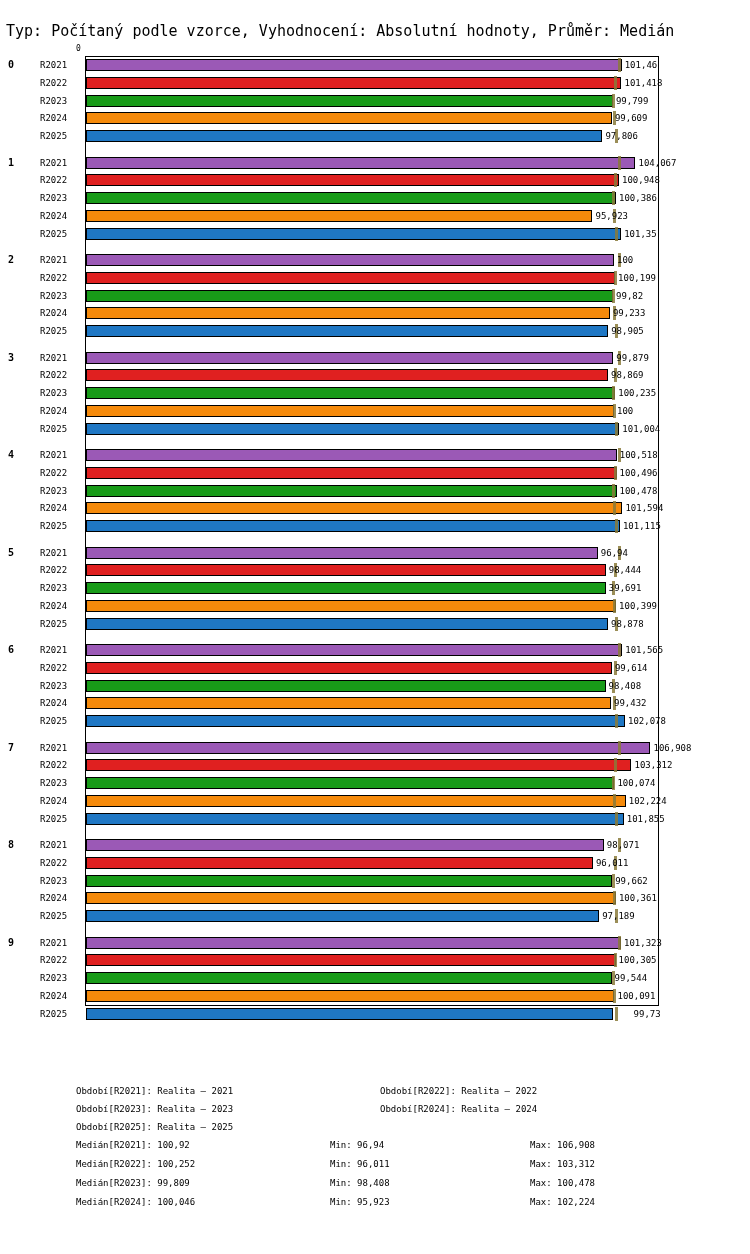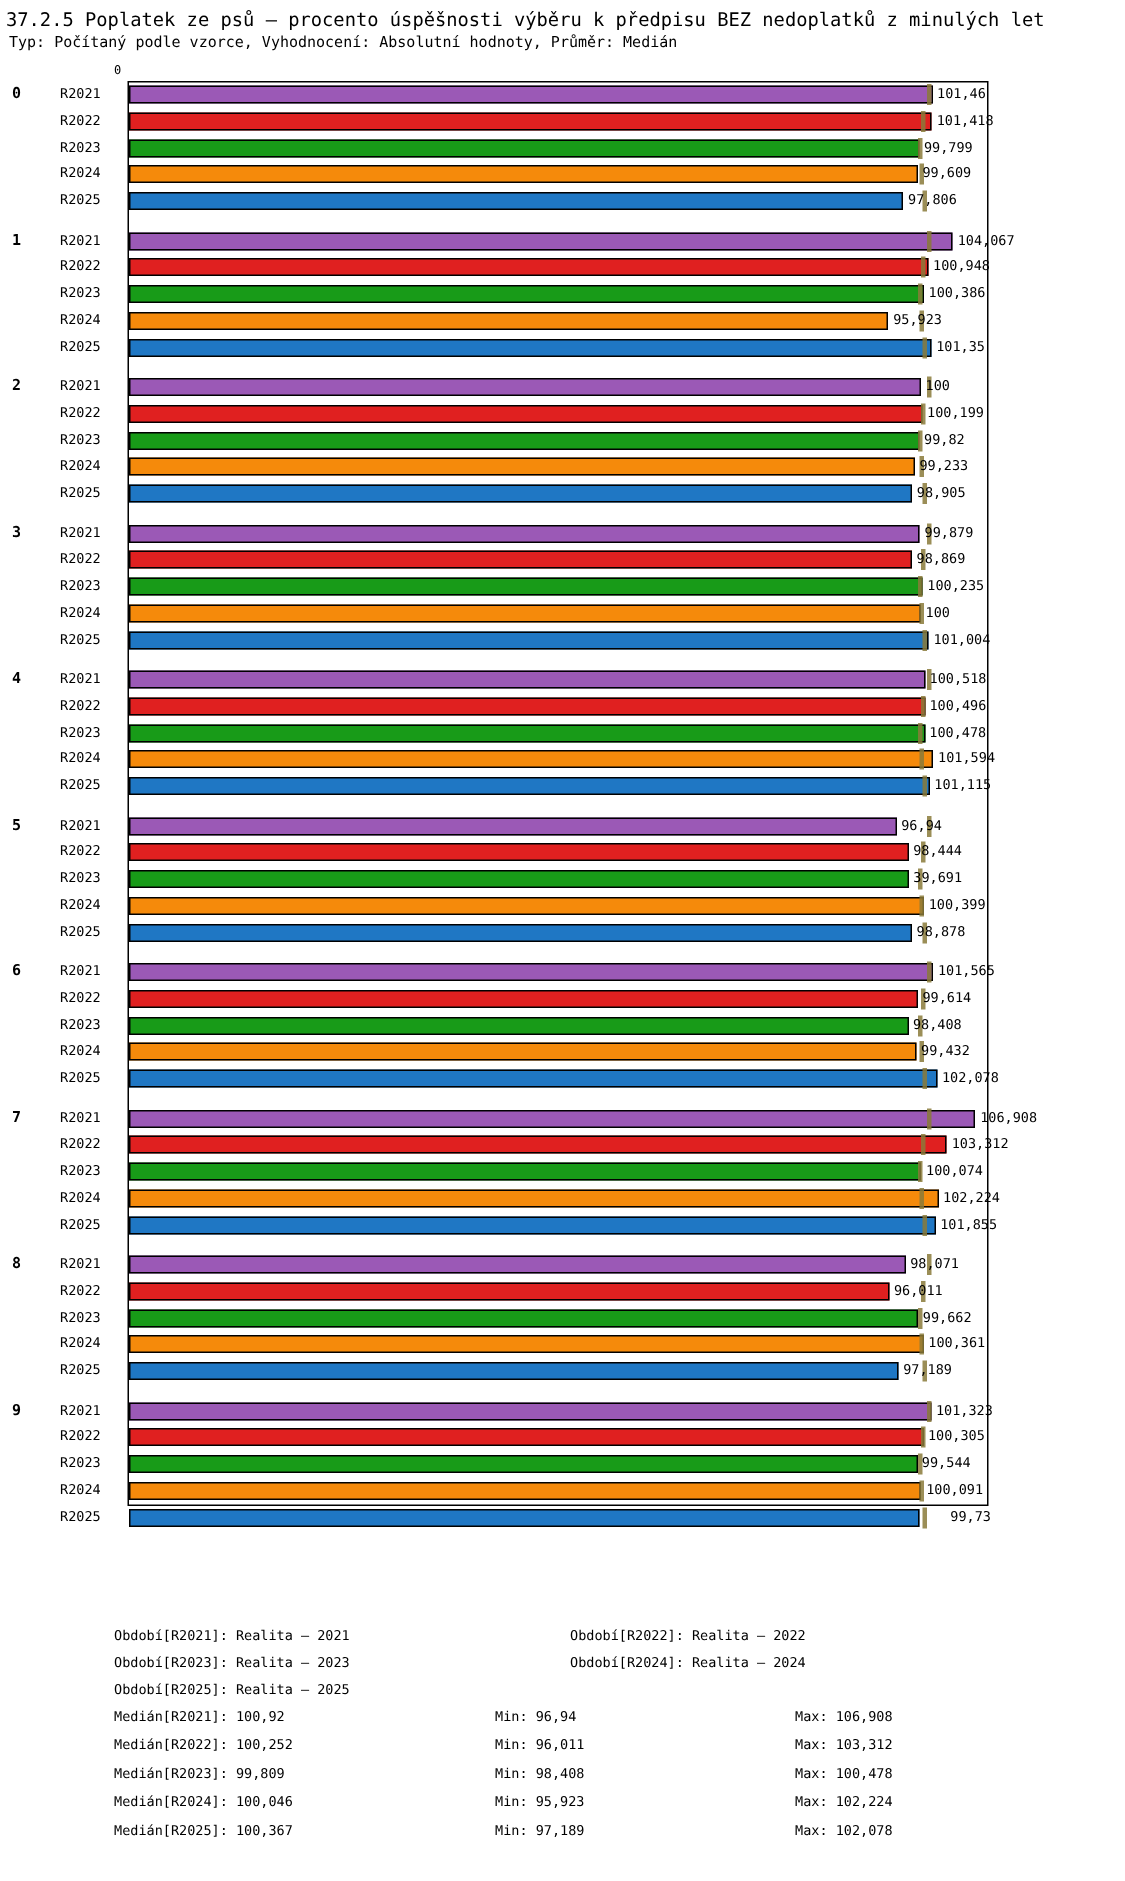--- a/index.html
+++ b/index.html
@@ -24,23 +24,23 @@
     white-space: nowrap;
   }
   .title2 {
     font-size: 12.5px;
     line-height: 17px;
     font-weight: normal;
     width: 744px;
     word-wrap: break-word;
   }
   .subtitle {
-    font-size: 10px;
+    font-size: 15px;
     line-height: 14px;
-    margin-top: 1px;
+    margin-top: 20px;
     margin-left: 2px;
   }
   .chart-area {
     position: relative;
     margin-top: 6px;
     height: 970px;
   }
   .axis-zero-label {
     position: absolute;
     left: 76px;
@@ -123,21 +123,20 @@
   }
   .stats-row { position: relative; height: 19px; }
   .s-c1 { position: absolute; left: 76px; }
   .s-c2 { position: absolute; left: 330px; text-align: center; }
   .s-c3 { position: absolute; left: 530px; }
 </style>
 </head>
 <body>
 
 <div class="title-block">
-  <div class="title2">37.2.5 Poplatek ze psů – procento úspěšnosti výběru k předpisu BEZ nedoplatků z minulých let</div>
   <div class="subtitle">Typ: Počítaný podle vzorce, Vyhodnocení: Absolutní hodnoty, Průměr: Medián</div>
 </div>
 
 <div class="chart-area">
   <div class="axis-zero-label">0</div>
   <div class="plot-frame"></div>
   <div id="rows-container">
       <div class="group-label" style="top: 15px;">0</div>
       <div class="row" style="top: 14px;">
         <div class="row-label">R2021</div>
@@ -479,18 +478,13 @@
     <div class="stats-row">
       <span class="s-c1">Medián[R2023]: 99,809</span>
       <span class="s-c2">Min: 98,408</span>
       <span class="s-c3">Max: 100,478</span>
     </div>
     <div class="stats-row">
       <span class="s-c1">Medián[R2024]: 100,046</span>
       <span class="s-c2">Min: 95,923</span>
       <span class="s-c3">Max: 102,224</span>
     </div>
-    <div class="stats-row">
-      <span class="s-c1">Medián[R2025]: 100,367</span>
-      <span class="s-c2">Min: 97,189</span>
-      <span class="s-c3">Max: 102,078</span>
-    </div>
   </div>
 
 </body></html>

